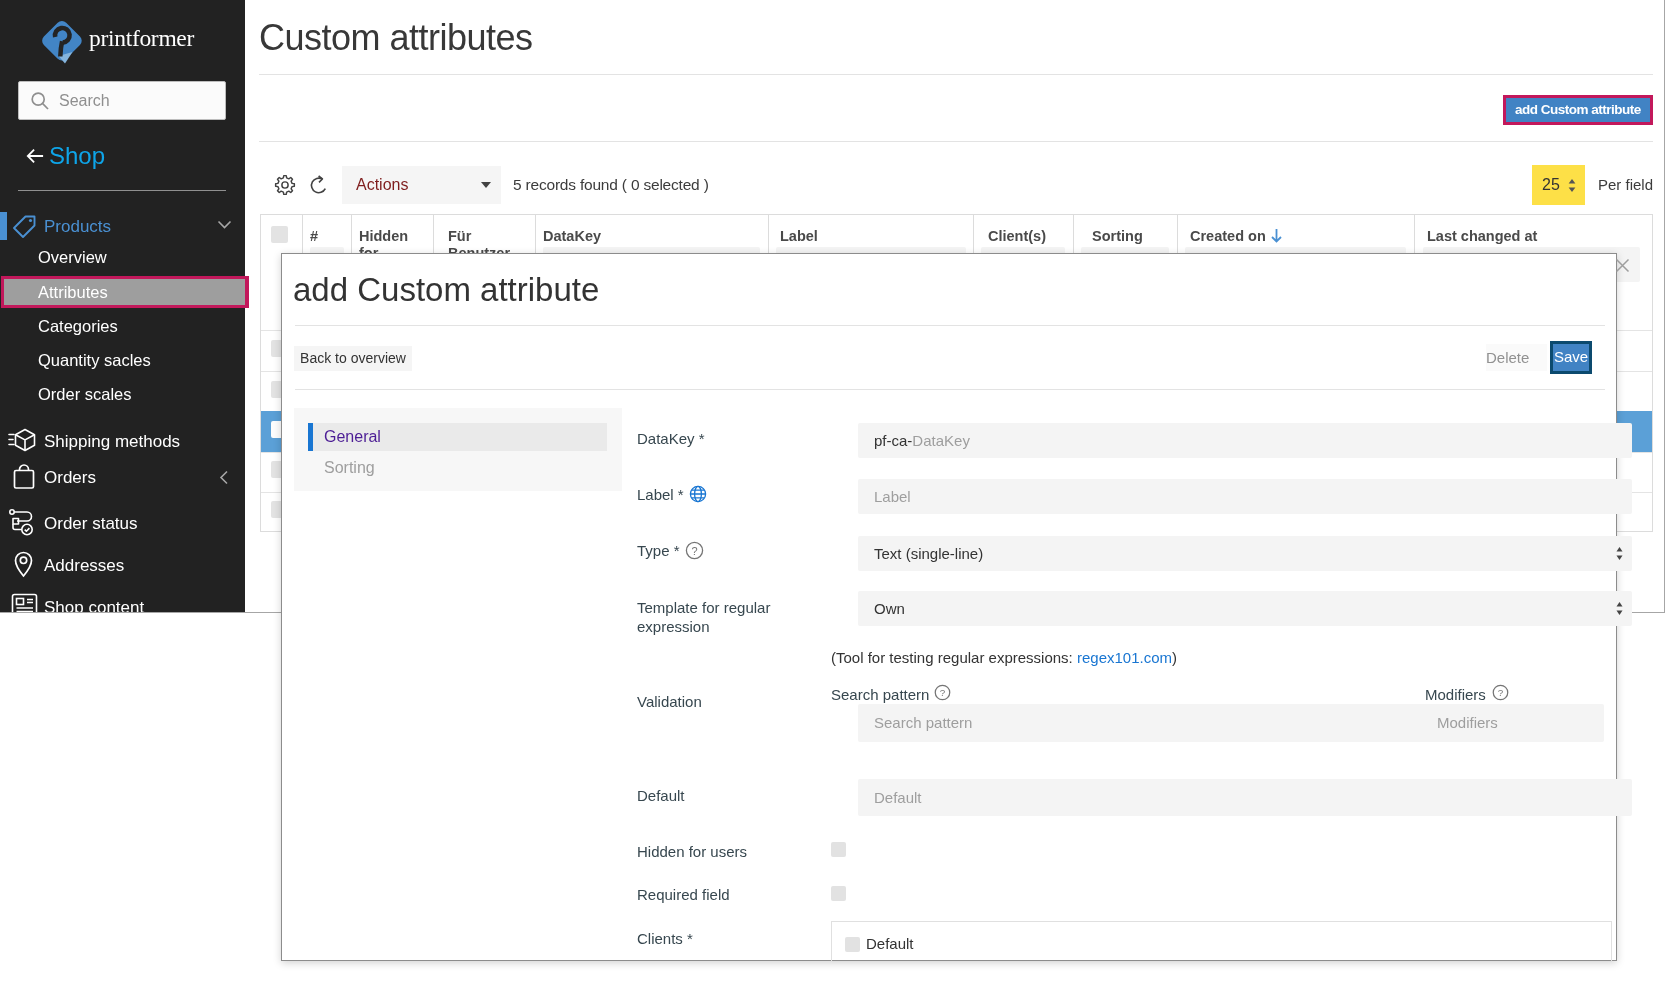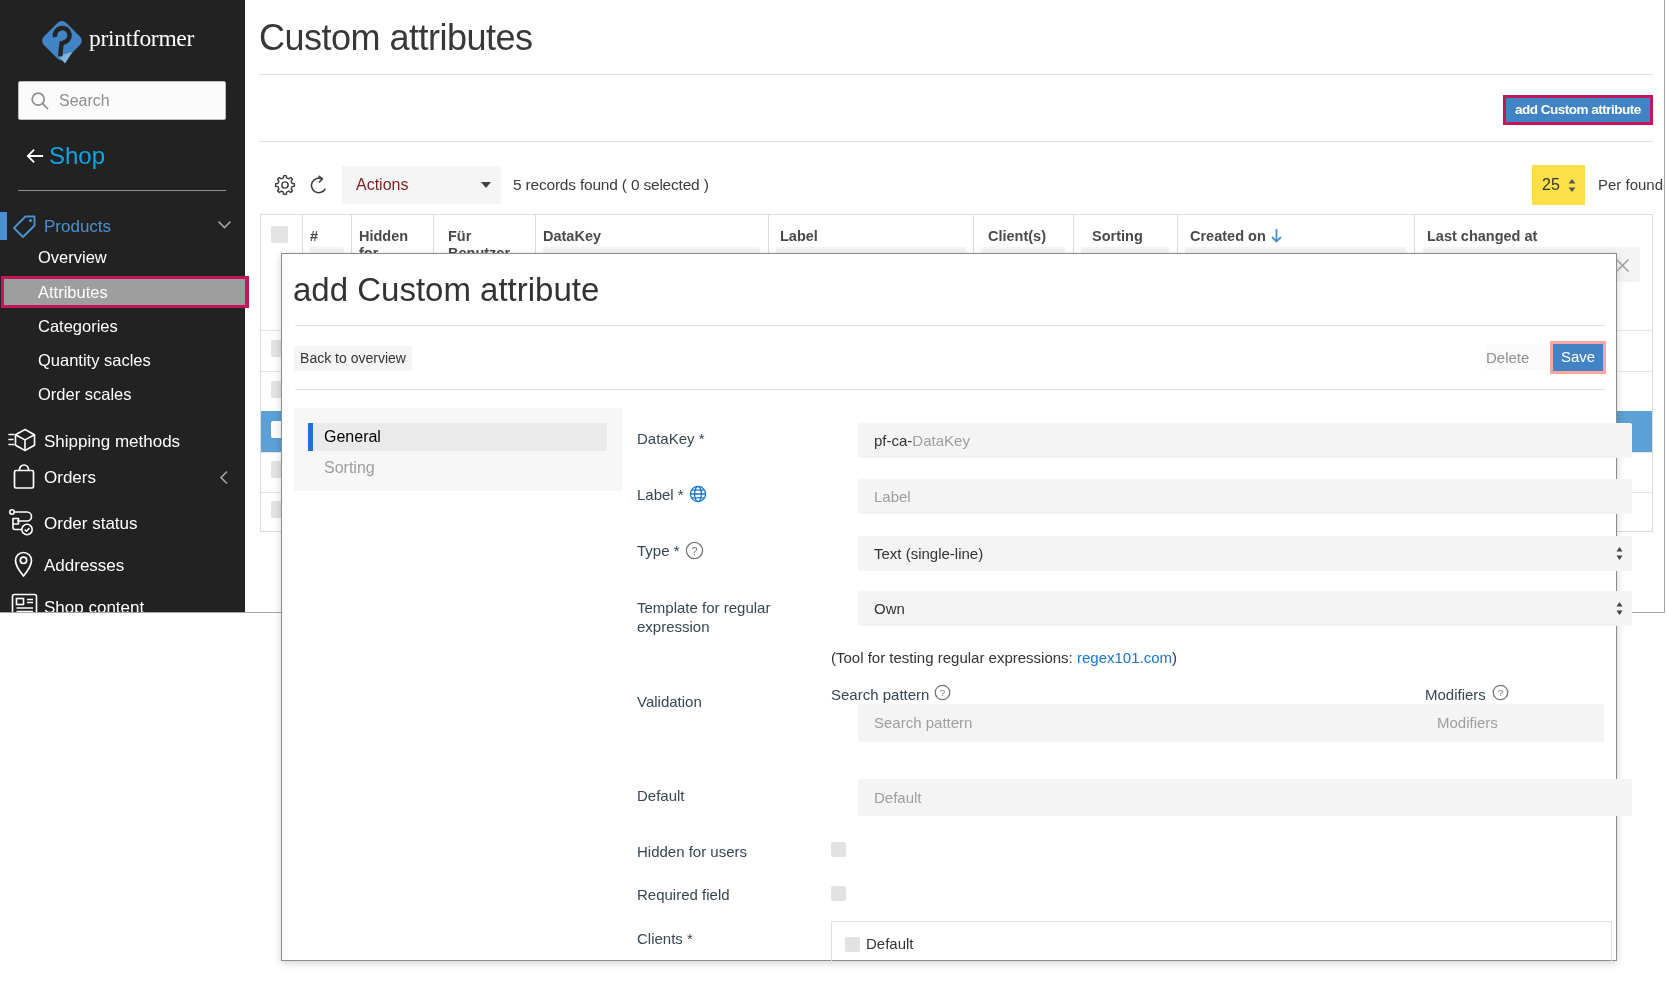--- a/index.html
+++ b/index.html
@@ -42,25 +42,25 @@
 .finput { position:absolute; top:32px; height:35px; background:#f4f4f4; border-radius:2px; }
 .cb { position:absolute; width:17px; height:17px; background:#e3e3e3; border-radius:2px; }
 #bluerow { position:absolute; left:0; top:196px; width:100%; height:41px; background:#5ba0d7; }
 
 
 #modal { position:absolute; left:281px; top:253px; width:1336px; height:708px; background:#fff; border:1px solid #8c8c8c; box-shadow:0 2px 8px rgba(0,0,0,0.18); }
 #modal .sep { position:absolute; left:13px; width:1310px; height:0; border-top:1px solid #e3e3e3; }
 #mtitle { position:absolute; left:11px; top:17px; font-size:33px; font-weight:400; color:#333; }
 #backbtn { position:absolute; left:12px; top:92px; width:118px; height:25px; background:#f5f5f5; color:#333; font-size:14px; text-align:center; line-height:25px; }
 #delbtn { position:absolute; left:1204px; top:90px; width:61px; height:27px; background:#fafafa; color:#919191; font-size:15px; line-height:27px; }
-#savewrap { position:absolute; left:1268px; top:87px; width:56px; height:33px; border:3px solid #fca5a5; background:#4183c4; }
+#savewrap { position:absolute; left:1268px; top:87px; width:42px; height:33px; border:3px solid #0c4a6e; background:#4183c4; }
 #savewrap .btn { color:#fff; font-size:15px; text-align:center; line-height:26px; }
 #tabpanel { position:absolute; left:12px; top:154px; width:328px; height:83px; background:#f7f7f7; }
 #gentab { position:absolute; left:14px; top:15px; width:299px; height:28px; background:#eaeaea; border-left:5px solid #1976d2; }
-#gentab .t { margin-left:11px; line-height:28px; font-size:16px; color:#000000; }
+#gentab .t { margin-left:11px; line-height:28px; font-size:16px; color:#4c1d95; }
 #sorttab { position:absolute; left:30px; top:51px; font-size:16px; color:#9e9e9e; }
 .flabel { position:absolute; left:355px; font-size:15px; color:#37474f; }
 .ginput { position:absolute; left:576px; width:774px; height:35px; background:#f4f4f4; border-radius:2px; font-size:15px; color:#333; line-height:35px; padding-left:16px; }
 .ginput .ph, .phc { color:#9e9e9e; }
 .selarrow { position:absolute; right:9px; top:11px; }
 .cbx { position:absolute; left:549px; width:15px; height:15px; background:#e2e2e2; border-radius:2px; }
 #clientsbox { position:absolute; left:549px; top:667px; width:781px; height:41px; border:1px solid #e0e0e0; overflow:hidden; }
 #closex { position:absolute; left:1615px; top:257px; }
 </style>
 </head>
@@ -90,21 +90,21 @@
       <div class="tri"></div>
     </div>
   <div id="records">5 records found ( 0 selected )</div>
   <div id="pagesize">
       <div class="n">25</div>
     <svg class="abs" style="left:36px;top:14px" width="8" height="13" viewBox="0 0 8 13" fill="#555">
       <path d="M4 0l3.4 4.6H.6z"></path>
         <path d="M4 13L.6 8.4h6.8z"></path>
     </svg>
   </div>
-  <div id="perpage">Per found</div>
+  <div id="perpage">Per field</div>
 
   <div id="table">
     <div class="colline" style="left:41px"></div>
     <div class="colline" style="left:90px"></div>
     <div class="colline" style="left:172px"></div>
     <div class="colline" style="left:274px"></div>
     <div class="colline" style="left:507px"></div>
     <div class="colline" style="left:712px"></div>
     <div class="colline" style="left:812px"></div>
     <div class="colline" style="left:916px"></div>

